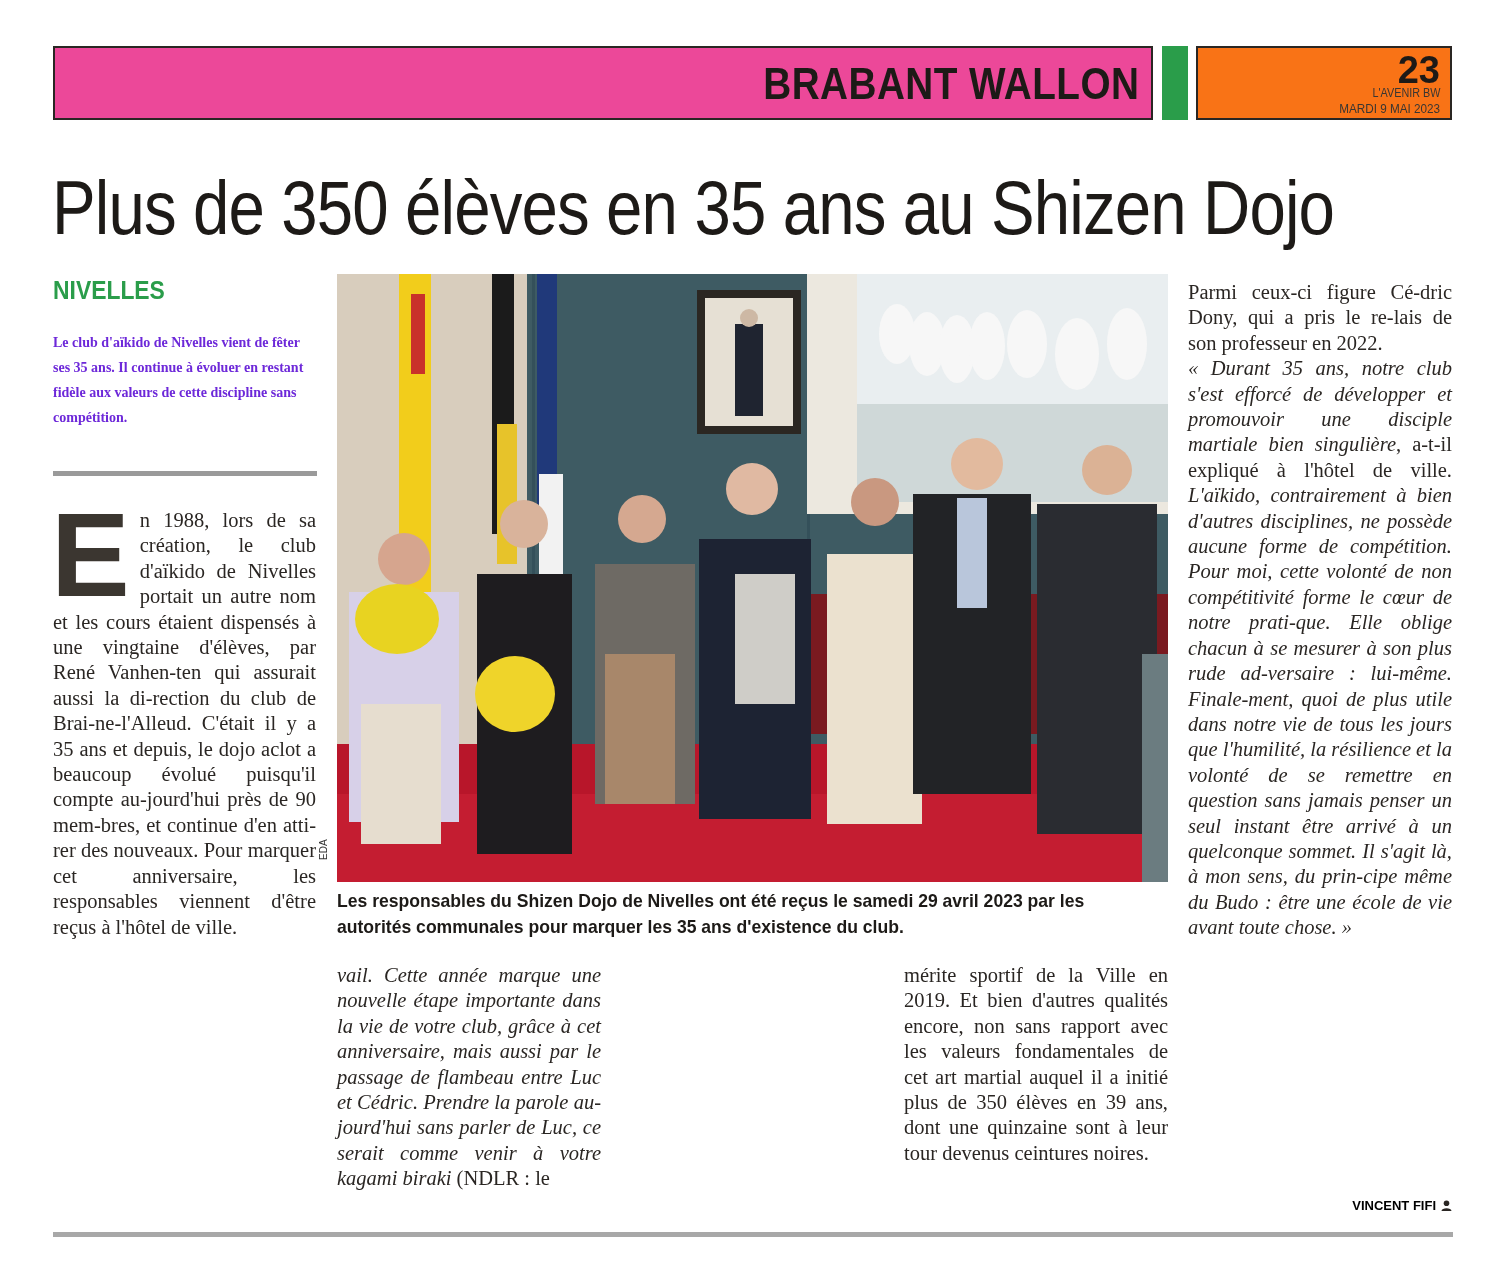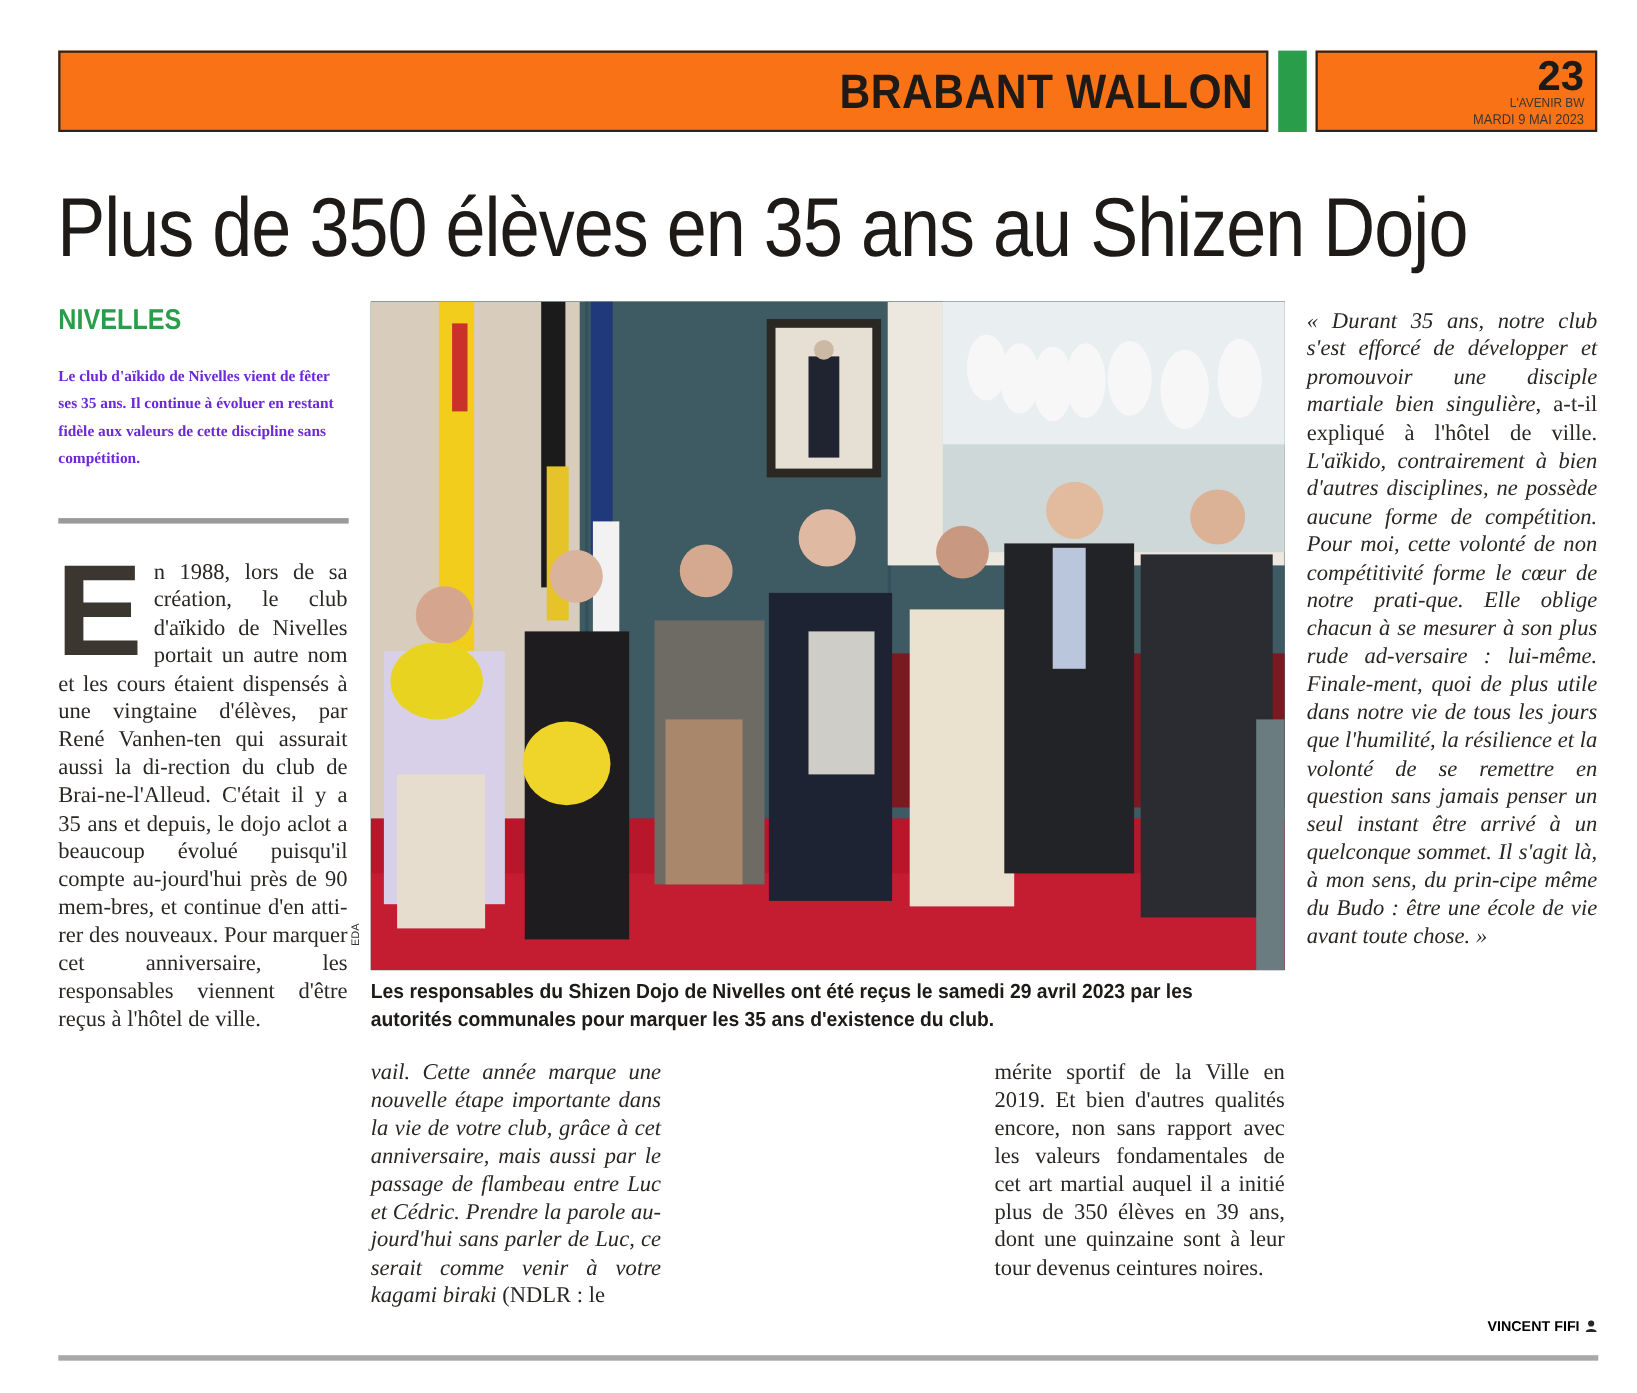--- a/index.html
+++ b/index.html
@@ -1,20 +1,20 @@
 <!DOCTYPE html>
 <html><head>
 <meta charset="utf-8">
 <style>
   html, body { margin:0; padding:0; background:#ffffff; }
   body { width:1488px; height:1266px; position:relative; overflow:hidden; color:#231f1c; }
   .abs { position:absolute; }
 
   
-  .hdr-box { left:53px; top:46px; width:1100px; height:74px; border:2px solid #2a2623; box-sizing:border-box; background:#f97316; }
+  .hdr-box { left:53px; top:46px; width:1100px; height:74px; border:2px solid #2a2623; box-sizing:border-box; background:#ec4899; }
   .section-title { position:absolute; right:12px; top:8px; font-family:"Liberation Sans", sans-serif; font-weight:bold; font-size:44px; letter-spacing:0.5px; transform:scaleX(0.88); transform-origin:right center; color:#1d1a17; line-height:56px; }
   .green-bar { left:1162px; top:46px; width:26px; height:74px; background:#2a9d4a; }
   .page-box { left:1196px; top:46px; width:256px; height:74px; border:2px solid #2a2623; box-sizing:border-box; background:#f97316; }
   .page-num { position:absolute; right:10px; top:0px; font-family:"Liberation Sans", sans-serif; font-weight:bold; font-size:38px; line-height:44px; color:#1d1a17; }
   .page-pub { position:absolute; right:10px; top:38px; font-family:"Liberation Sans", sans-serif; font-size:12px; color:#3a3632; line-height:14px; transform:scaleX(0.9); transform-origin:right; }
   .page-date { position:absolute; right:10px; top:54px; font-family:"Liberation Sans", sans-serif; font-size:13px; color:#3a3632; line-height:14px; transform:scaleX(0.9); transform-origin:right; }
 
   
   .headline { left:52px; top:160px; width:1410px; font-family:"Liberation Sans", sans-serif; font-size:76px; line-height:96px; color:#1d1a17; white-space:nowrap; transform:scaleX(0.86); transform-origin:left center; letter-spacing:-1px; }
 
@@ -139,20 +139,21 @@
 </div>
 
 <div class="abs col col3">
 </div>
 
 <div class="abs col col4">
   <p>mérite sportif de la Ville en 2019. Et bien d'autres qualités encore, non sans rapport avec les valeurs fondamentales de cet art martial auquel il a initié plus de 350 élèves en 39 ans, dont une quinzaine sont à leur tour devenus ceintures noires.</p>
 </div>
 
 <div class="abs col col5">
+  <p>Parmi ceux-ci figure Cé-dric Dony, qui a pris le re-lais de son professeur en 2022.</p>
   <p><i>« Durant 35 ans, notre club s'est efforcé de développer et promouvoir une disciple martiale bien singulière</i><span>, a-t-il expliqué à l'hôtel de ville. </span><i>L'aïkido, contrairement à bien d'autres disciplines, ne possède aucune forme de compétition. Pour moi, cette volonté de non compétitivité forme le cœur de notre prati-que. Elle oblige chacun à se mesurer à son plus rude ad-versaire : lui-même. Finale-ment, quoi de plus utile dans notre vie de tous les jours que l'humilité, la résilience et la volonté de se remettre en question sans jamais penser un seul instant être arrivé à un quelconque sommet. Il s'agit là, à mon sens, du prin-cipe même du Budo : être une école de vie avant toute chose. »</i></p>
 </div>
 
 <div class="abs byline">
   <span>VINCENT FIFI</span>
   <svg width="11" height="12" viewBox="0 0 11 12">
     <circle cx="5.5" cy="3.2" r="2.8" fill="#2a2623"></circle>
     <path d="M0.5 11 C0.5 7.2 10.5 7.2 10.5 11 Z" fill="#2a2623"></path>
   </svg>
 </div>

